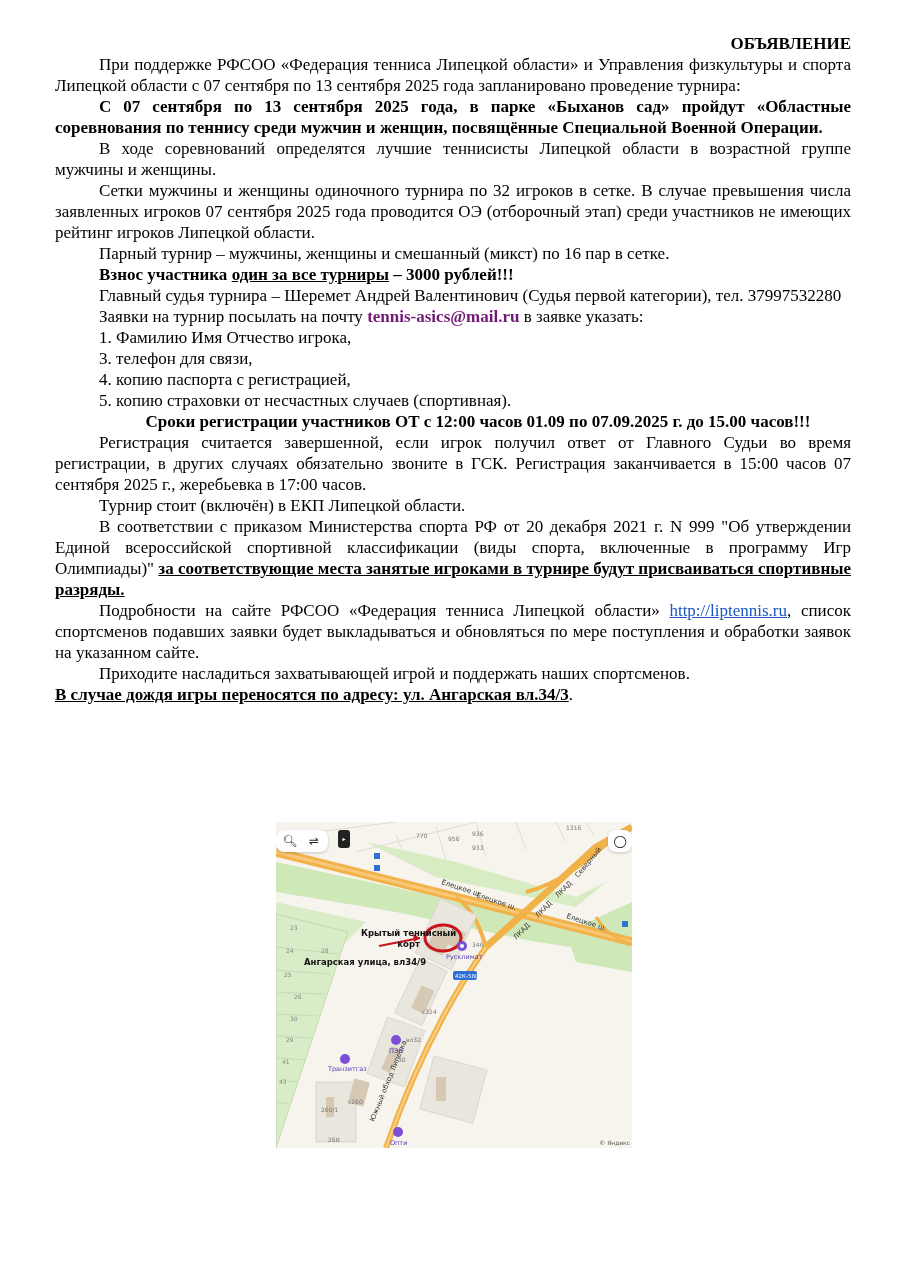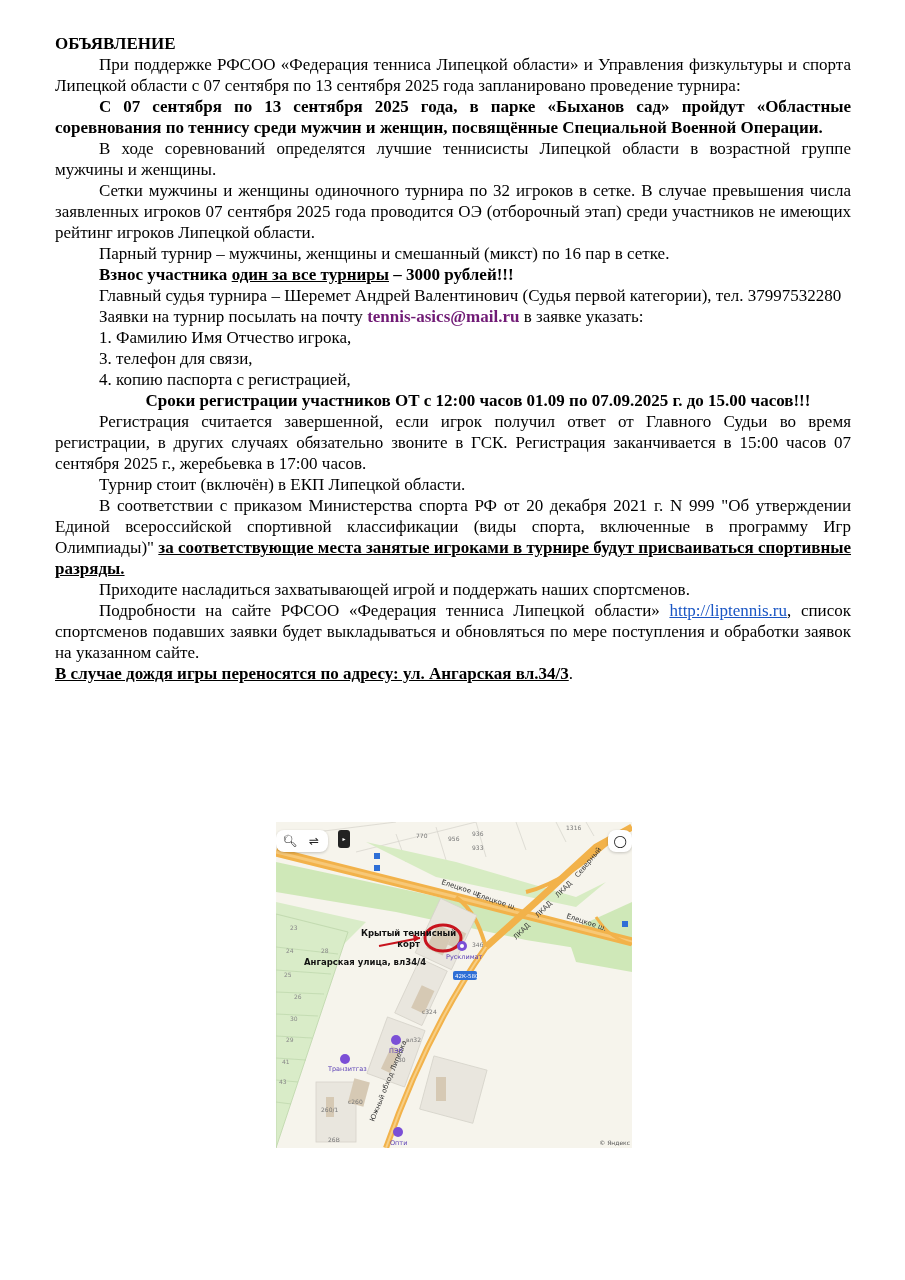--- a/index.html
+++ b/index.html
@@ -3,21 +3,21 @@
 <meta charset="utf-8">
 <style>
   html, body { margin: 0; padding: 0; background: #ffffff; }
   body { width: 905px; height: 1280px; position: relative; overflow: hidden; }
   .page {
     position: absolute; left: 55px; top: 33px; width: 796px;
     font-family: "Liberation Serif", "DejaVu Serif", serif;
     font-size: 17px; line-height: 21px; color: #000;
     text-align: justify;
   }
-  .title { text-align: left; font-weight: bold; margin: 0; }
+  .title { text-align: right; font-weight: bold; margin: 0; }
   p { margin: 0; }
   .ind { text-indent: 44px; }
   .b { font-weight: bold; }
   .u { text-decoration: underline; }
   .link { color: #701a75; font-weight: bold; }
   .hlink { color: #1a56c4; text-decoration: underline; }
   .list { padding-left: 44px; text-align: left; }
   .map {
     position: absolute; left: 276px; top: 822px; width: 356px; height: 326px;
     overflow: hidden; background: #f6f4ec;
@@ -45,27 +45,28 @@
   <p class="ind">В ходе соревнований определятся лучшие теннисисты Липецкой области в возрастной группе мужчины и женщины.</p>
   <p class="ind">Сетки мужчины и женщины одиночного турнира по 32 игроков в сетке. В случае превышения числа заявленных игроков 07 сентября 2025 года проводится ОЭ (отборочный этап) среди участников не имеющих рейтинг игроков Липецкой области.</p>
   <p class="ind">Парный турнир – мужчины, женщины и смешанный (микст) по 16 пар в сетке.</p>
   <p class="ind b"><span>Взнос участника </span><span class="u">один за все турниры</span><span> – 3000 рублей!!!</span></p>
   <p class="ind">Главный судья турнира – Шеремет Андрей Валентинович (Судья первой категории), тел. 37997532280</p>
   <p class="ind"><span>Заявки на турнир посылать на почту </span><span class="link">tennis-asics@mail.ru</span><span> в заявке указать:</span></p>
   <div class="list">
     <p>1. Фамилию Имя Отчество игрока,</p>
     <p>3. телефон для связи,</p>
     <p>4. копию паспорта с регистрацией,</p>
+    <p>5. копию страховки от несчастных случаев (спортивная).</p>
   </div>
   <p class="b" style="padding-left:50px;text-align:center;">Сроки регистрации участников ОТ с 12:00 часов 01.09 по 07.09.2025 г. до 15.00 часов!!!</p>
   <p class="ind">Регистрация считается завершенной, если игрок получил ответ от Главного Судьи во время регистрации, в других случаях обязательно звоните в ГСК. Регистрация заканчивается в 15:00 часов 07 сентября 2025 г., жеребьевка в 17:00 часов.</p>
   <p class="ind">Турнир стоит (включён) в ЕКП Липецкой области.</p>
   <p class="ind"><span>В соответствии с приказом Министерства спорта РФ от 20 декабря 2021 г. N 999 "Об утверждении Единой всероссийской спортивной классификации (виды спорта, включенные в программу Игр Олимпиады)" </span><span class="b u">за соответствующие места занятые игроками в турнире будут присваиваться спортивные разряды.</span></p>
+  <p class="ind"><span>Подробности на сайте РФСОО «Федерация тенниса Липецкой области» </span><span class="hlink">http://liptennis.ru</span><span>, список спортсменов подавших заявки будет выкладываться и обновляться по мере поступления и обработки заявок на указанном сайте.</span></p>
   <p class="ind">Приходите насладиться захватывающей игрой и поддержать наших спортсменов.</p>
-  <p class="ind"><span>Подробности на сайте РФСОО «Федерация тенниса Липецкой области» </span><span class="hlink">http://liptennis.ru</span><span>, список спортсменов подавших заявки будет выкладываться и обновляться по мере поступления и обработки заявок на указанном сайте.</span></p>
   <p><span class="b u">В случае дождя игры переносятся по адресу: ул. Ангарская вл.34/3</span><span>.</span></p>
 </div>
 
 <div class="map">
   <svg width="356" height="326" viewBox="0 0 356 326">
 
     <g stroke="#d8d6ce" stroke-width="0.8" fill="none">
       <path d="M40 10 L120 0 M80 30 L200 0 M120 12 L130 40 M160 5 L170 38 M200 0 L210 35 M240 0 L250 28 M280 0 L290 20 M310 0 L318 14"></path>
     </g>
 
@@ -172,21 +173,21 @@
       <text x="113" y="231">ПЭК</text>
       <text x="52" y="249">Транзитгаз</text>
       <text x="114" y="323">Опти</text>
     </g>
   </svg>
 
   <div class="callout" style="left:40px; top:106px;margin-left:45px;">
     <div>Крытый теннисный</div>
     <div>корт</div>
   </div>
-  <div class="callout" style="left:28px; top:135px;">Ангарская улица, вл34/4</div>
+  <div class="callout" style="left:28px; top:135px;">Ангарская улица, вл34/9</div>
 
   <div class="ctrl" style="left:0; top:8px; height:22px; padding:0 2px;">
     <span>🔍︎</span>
     <span>⇌</span>
   </div>
   <div style="position:absolute; left:62px; top:8px; width:12px; height:18px; background:#222; border-radius:3px; color:#fff; font-size:6px; text-align:center; line-height:18px; font-family:'DejaVu Sans',sans-serif;">▸</div>
   <div class="ctrl" style="right:0; top:8px; height:22px; padding:0 3px;">
     <span style="width:18px;">◯</span>
   </div>
   <div class="copy">© Яндекс</div>

